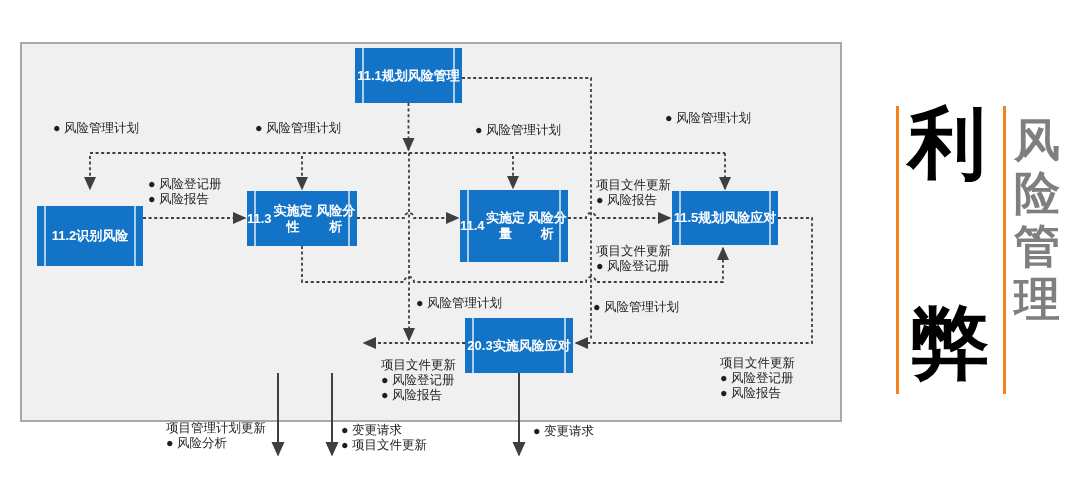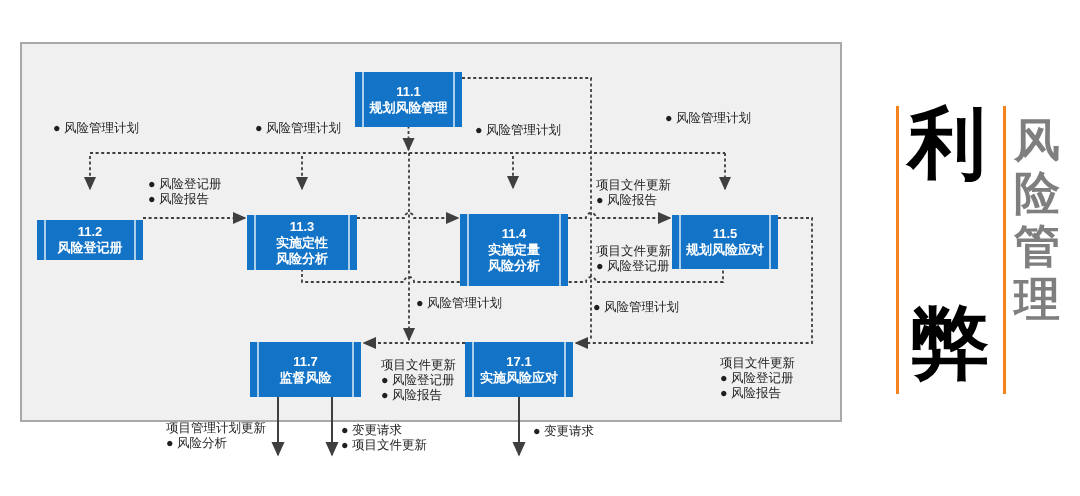--- a/index.html
+++ b/index.html
@@ -1,23 +1,23 @@
 <!DOCTYPE html>
 <html><head>
 <meta charset="utf-8">
 <style>
   html,body{margin:0;padding:0;background:#fff;}
   .stage{position:relative;width:1080px;height:496px;background:#ffffff;overflow:hidden;
          font-family:"Liberation Sans",sans-serif;}
   .panel{position:absolute;left:20px;top:42px;width:822px;height:380px;background:#f0f0f0;
          border:2px solid #a9a9a9;box-sizing:border-box;z-index:1;}
   svg.connectors{position:absolute;left:0;top:0;width:1080px;height:496px;z-index:2;}
-  .box{position:absolute;background:#1273c7;color:#ffffff;display:flex;flex-direction:column;
+  .box{position:absolute;background:#1273c7;color:#ffffff;display:flex;flex-direction:row;
        align-items:center;justify-content:center;text-align:center;font-weight:bold;
-       font-size:13px;line-height:16px;z-index:3;box-sizing:border-box;margin-top:24px;}
+       font-size:13px;line-height:16px;z-index:3;box-sizing:border-box;}
   .box::before,.box::after{content:"";position:absolute;top:0;bottom:0;width:2px;
        background:rgba(255,255,255,0.65);}
   .box::before{left:7px;} .box::after{right:7px;}
   .lbl{position:absolute;font-size:12.5px;line-height:15px;color:#1f1f1f;white-space:nowrap;z-index:4;}
   .accent-bar{position:absolute;width:3px;height:288px;top:106px;background:#f5831d;z-index:1;}
   .bigchar{position:absolute;font-size:78px;line-height:1;font-weight:900;color:#000;z-index:1;}
   .vtitle{position:absolute;display:flex;flex-direction:column;font-size:46px;line-height:53px;
           font-weight:bold;color:#7f7f7f;z-index:1;}
 </style>
 </head>
@@ -53,45 +53,41 @@
       <path d="M278,373 V455" marker-end="url(#ah)"></path>
       <path d="M332,373 V455" marker-end="url(#ah)"></path>
       <path d="M519,373 V455" marker-end="url(#ah)"></path>
     </g>
   </svg>
 
   <div class="box" style="left:355px;top:48px;width:107px;height:55px">
     <div>11.1</div>
     <div>规划风险管理</div>
   </div>
-  <div class="box" style="left:37px;top:196px;width:106px;height:40px">
+  <div class="box" style="left:37px;top:206px;width:106px;height:60px">
     <div>11.2</div>
-    <div>风险登记册</div>
+    <div>识别风险</div>
   </div>
   <div class="box" style="left:247px;top:191px;width:110px;height:55px">
     <div>11.3</div>
     <div>实施定性</div>
     <div>风险分析</div>
   </div>
   <div class="box" style="left:460px;top:190px;width:108px;height:72px">
     <div>11.4</div>
     <div>实施定量</div>
     <div>风险分析</div>
   </div>
   <div class="box" style="left:672px;top:191px;width:106px;height:54px">
     <div>11.5</div>
     <div>规划风险应对</div>
   </div>
   <div class="box" style="left:465px;top:318px;width:108px;height:55px">
-    <div>17.1</div>
+    <div>20.3</div>
     <div>实施风险应对</div>
-  </div>
-  <div class="box" style="left:250px;top:318px;width:111px;height:55px">
-    <div>11.7</div>
-    <div>监督风险</div>
   </div>
 
   <div class="lbl" style="left:53px;top:121px">
     <div>● 风险管理计划</div>
   </div>
   <div class="lbl" style="left:255px;top:121px">
     <div>● 风险管理计划</div>
   </div>
   <div class="lbl" style="left:475px;top:123px">
     <div>● 风险管理计划</div>

